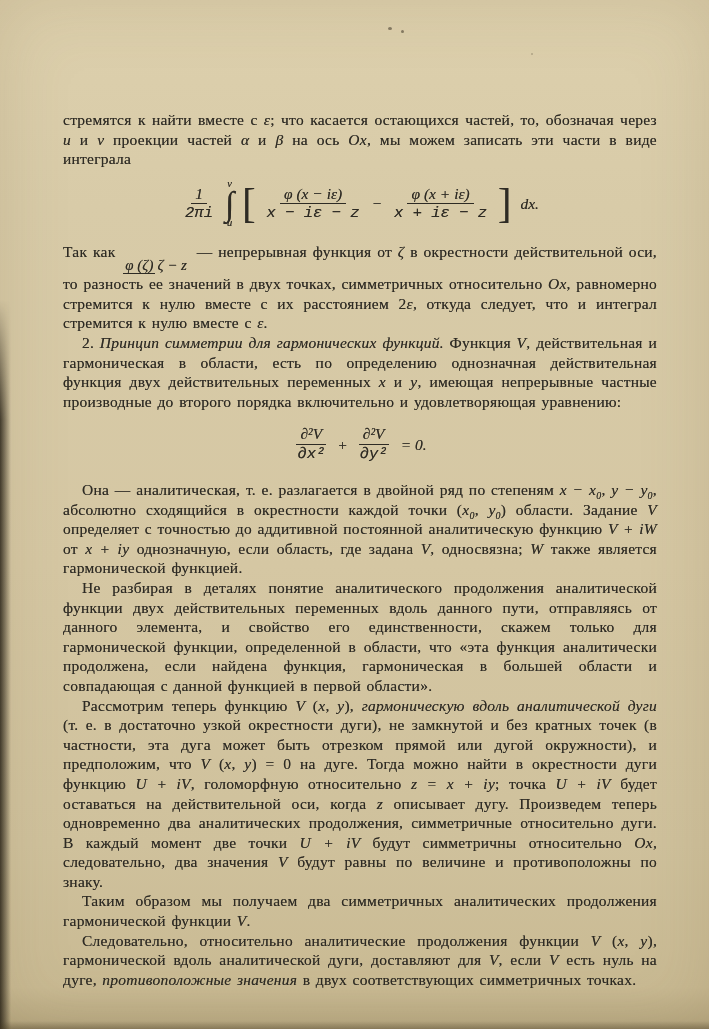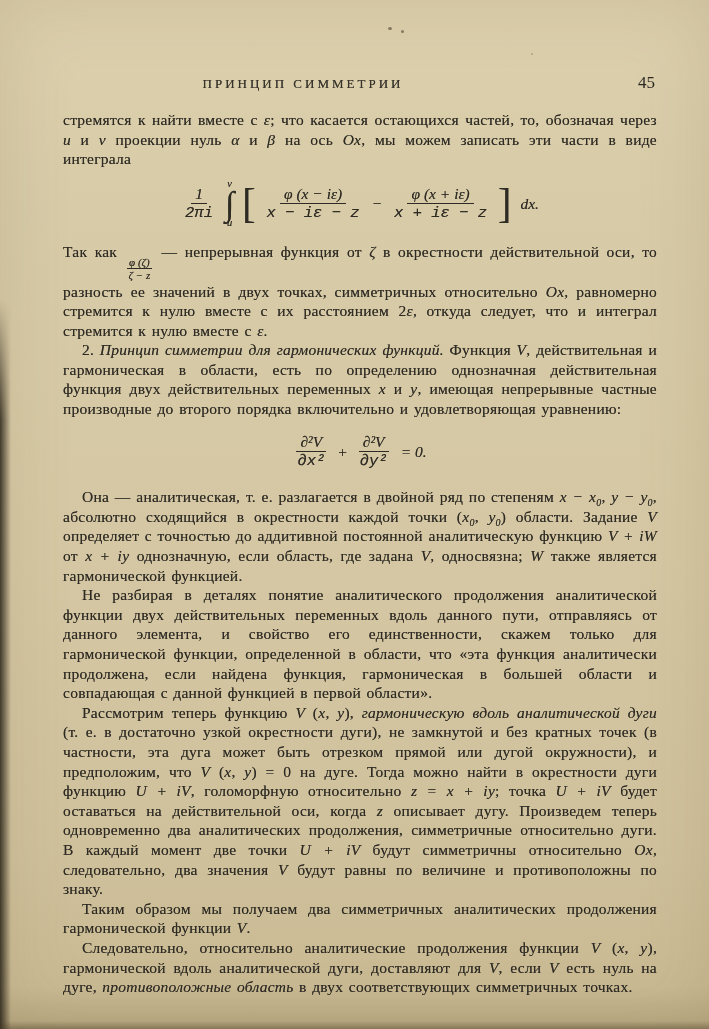--- a/index.html
+++ b/index.html
@@ -41,22 +41,22 @@
     text-align:justify;letter-spacing:.25px;word-spacing:1.4px;
     text-shadow:0 0 .35px rgba(46,43,37,.65);
   }
   .par{margin:0;}
   .par.indent{text-indent:19px;}
   i{font-style:italic;}
   sub{font-size:10px;font-style:italic;line-height:0;}
 
   
   .ifrac{
-    display:inline-flex;flex-direction:column;align-items:center;
-    vertical-align:-0.85em;font-style:italic;font-size:11px;line-height:1.1;
+    display:inline-flex;flex-direction:row;align-items:center;
+    vertical-align:-0.85em;font-style:italic;font-size:15px;line-height:1.1;
     margin:0 2px;letter-spacing:0;word-spacing:0;
   }
   .ifrac .fnum{border-bottom:1px solid #2e2b24;padding:0 2px;}
   .ifrac .fden{padding:0 2px;}
 
   
   .display-formula{
     display:flex;align-items:center;justify-content:center;gap:7px;
     font-style:italic;letter-spacing:0;word-spacing:0;
     text-align:center;
@@ -82,27 +82,23 @@
 </head>
 <body>
 
 <div class="page">
   <div class="spine-shadow"></div>
   <div class="bottom-shadow"></div>
   <div class="speck s1"></div>
   <div class="speck s2"></div>
   <div class="speck s3"></div>
 
-  <header class="running-head">
-    <span class="head-title">ПРИНЦИП СИММЕТРИИ</span>
-    <span class="page-number">45</span>
-  </header>
 
   <main class="text-block" id="text-block">
-      <p class="par"><span>стремятся к найти вместе с </span><i>ε</i><span>; что касается остающихся частей, то, обозначая через </span><i>u</i><span> и </span><i>v</i><span> проекции нуль </span><i>α</i><span> и </span><i>β</i><span> на ось </span><i>Ox</i><span>, мы можем записать эти части в виде интеграла</span></p>
+      <p class="par"><span>стремятся к найти вместе с </span><i>ε</i><span>; что касается остающихся частей, то, обозначая через </span><i>u</i><span> и </span><i>v</i><span> проекции частей </span><i>α</i><span> и </span><i>β</i><span> на ось </span><i>Ox</i><span>, мы можем записать эти части в виде интеграла</span></p>
       <div class="display-formula" id="formula-integral">
       <span class="frac">
         <span class="fnum">1</span>
         <span class="fden">2πi</span>
       </span>
       <span class="integral">
         <span class="lim">v</span>
         <span class="int-glyph">∫</span>
         <span class="lim">u</span>
       </span>
@@ -133,16 +129,16 @@
       <span class="frac">
         <span class="fnum">∂²V</span>
         <span class="fden">∂y²</span>
       </span>
       <span class="tail">= 0.</span>
     </div>
       <p class="par indent"><span>Она — аналитическая, т. е. разлагается в двойной ряд по степеням </span><i>x − x</i><sub>0</sub><span>, </span><i>y − y</i><sub>0</sub><span>, абсолютно сходящийся в окрестности каждой точки (</span><i>x</i><sub>0</sub><span>, </span><i>y</i><sub>0</sub><span>) области. Задание </span><i>V</i><span> определяет с точностью до аддитивной постоянной аналитическую функцию </span><i>V + iW</i><span> от </span><i>x + iy</i><span> однозначную, если область, где задана </span><i>V</i><span>, односвязна; </span><i>W</i><span> также является гармонической функцией.</span></p>
       <p class="par indent"><span>Не разбирая в деталях понятие аналитического продолжения аналитической функции двух действительных переменных вдоль данного пути, отправляясь от данного элемента, и свойство его единственности, скажем только для гармонической функции, определенной в области, что «эта функция аналитически продолжена, если найдена функция, гармоническая в большей области и совпадающая с данной функцией в первой области».</span></p>
       <p class="par indent"><span>Рассмотрим теперь функцию </span><i>V</i><span> (</span><i>x</i><span>, </span><i>y</i><span>), </span><i>гармоническую вдоль аналитической дуги</i><span> (т. е. в достаточно узкой окрестности дуги), не замкнутой и без кратных точек (в частности, эта дуга может быть отрезком прямой или дугой окружности), и предположим, что </span><i>V</i><span> (</span><i>x</i><span>, </span><i>y</i><span>) = 0 на дуге. Тогда можно найти в окрестности дуги функцию </span><i>U + iV</i><span>, голоморфную относительно </span><i>z = x + iy</i><span>; точка </span><i>U + iV</i><span> будет оставаться на действительной оси, когда </span><i>z</i><span> описывает дугу. Произведем теперь одновременно два аналитических продолжения, симметричные относительно дуги. В каждый момент две точки </span><i>U + iV</i><span> будут симметричны относительно </span><i>Ox</i><span>, следовательно, два значения </span><i>V</i><span> будут равны по величине и противоположны по знаку.</span></p>
       <p class="par indent"><span>Таким образом мы получаем два симметричных аналитических продолжения гармонической функции </span><i>V</i><span>.</span></p>
-      <p class="par indent"><span>Следовательно, относительно аналитические продолжения функции </span><i>V</i><span> (</span><i>x</i><span>, </span><i>y</i><span>), гармонической вдоль аналитической дуги, доставляют для </span><i>V</i><span>, если </span><i>V</i><span> есть нуль на дуге, </span><i>противоположные область</i><span> в двух соответствующих симметричных точках.</span></p>
+      <p class="par indent"><span>Следовательно, относительно аналитические продолжения функции </span><i>V</i><span> (</span><i>x</i><span>, </span><i>y</i><span>), гармонической вдоль аналитической дуги, доставляют для </span><i>V</i><span>, если </span><i>V</i><span> есть нуль на дуге, </span><i>противоположные значения</i><span> в двух соответствующих симметричных точках.</span></p>
     </main>
 
 </div>
 
 </body></html>

